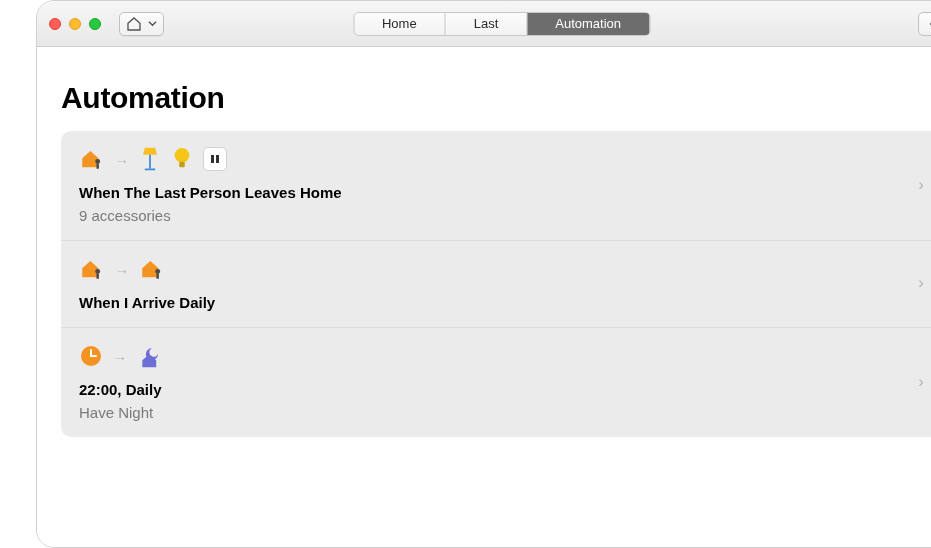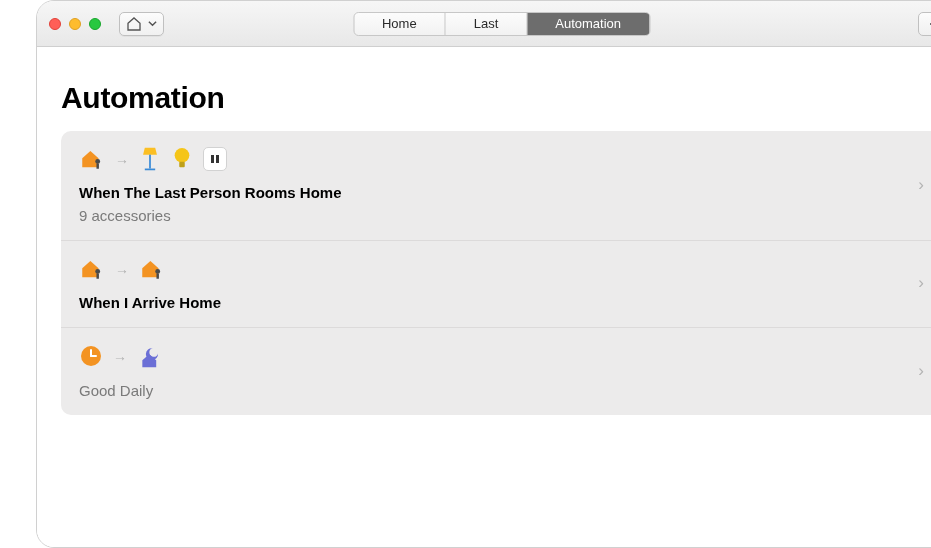--- a/index.html
+++ b/index.html
@@ -211,60 +211,61 @@
               <circle cx="12" cy="10" r="8" fill="#f5c518"></circle>
               <rect x="9" y="17" width="6" height="6" rx="1" fill="#bfa018"></rect>
             </svg>
             <div class="sq-icon">
               <svg width="10" height="10" viewBox="0 0 10 10">
                   <rect x="1" y="1" width="3" height="8" fill="#333"></rect>
                   <rect x="6" y="1" width="3" height="8" fill="#333"></rect>
                 </svg>
             </div>
           </div>
-          <div class="auto-title">When The Last Person Rooms Home</div>
+          <div class="auto-title">When The Last Person Leaves Home</div>
           <div class="auto-sub">9 accessories</div>
         </div>
         <div class="chev">›</div>
       </div>
 
       <div class="auto-row">
         <div class="auto-body">
           <div class="icon-strip">
             <svg width="26" height="26" viewBox="0 0 32 32">
               <path d="M4 15 L14 6 L24 15 V26 H4 Z" fill="#f39322"></path>
               <circle cx="23" cy="19" r="3" fill="#4a4a4a"></circle>
               <rect x="21.5" y="22" width="3" height="6" fill="#4a4a4a"></rect>
             </svg>
             <span class="arrow">→</span>
             <svg width="26" height="26" viewBox="0 0 32 32">
               <path d="M4 15 L14 6 L24 15 V26 H4 Z" fill="#f39322"></path>
               <circle cx="23" cy="19" r="3" fill="#4a4a4a"></circle>
               <rect x="21.5" y="22" width="3" height="6" fill="#4a4a4a"></rect>
             </svg>
           </div>
-          <div class="auto-title">When I Arrive Home</div>
+          <div class="auto-title">When I Arrive Daily</div>
         </div>
         <div class="chev">›</div>
       </div>
 
       <div class="auto-row">
         <div class="auto-body">
           <div class="icon-strip">
             <svg width="24" height="24" viewBox="0 0 24 24">
               <circle cx="12" cy="12" r="10" fill="#f39322"></circle>
               <line x1="12" y1="12" x2="12" y2="6" stroke="#fff" stroke-width="2" stroke-linecap="round"></line>
               <line x1="12" y1="12" x2="17" y2="12" stroke="#fff" stroke-width="2" stroke-linecap="round"></line>
             </svg>
             <span class="arrow">→</span>
             <svg width="28" height="26" viewBox="0 0 32 30">
               <path d="M18 6 a5 5 0 1 0 6 6 a7 7 0 1 1 -6 -6" fill="#6b6fd6"></path>
               <path d="M6 20 L14 13 L22 20 V28 H6 Z" fill="#6b6fd6"></path>
             </svg>
           </div>
-          <div class="auto-sub">Good Daily</div>
+          <div class="auto-title">22:00, Daily</div>
+          <div class="auto-sub">Have Night</div>
         </div>
         <div class="chev">›</div>
       </div>
 
     </div>
   </div>
 </div>
 
 </body></html>

